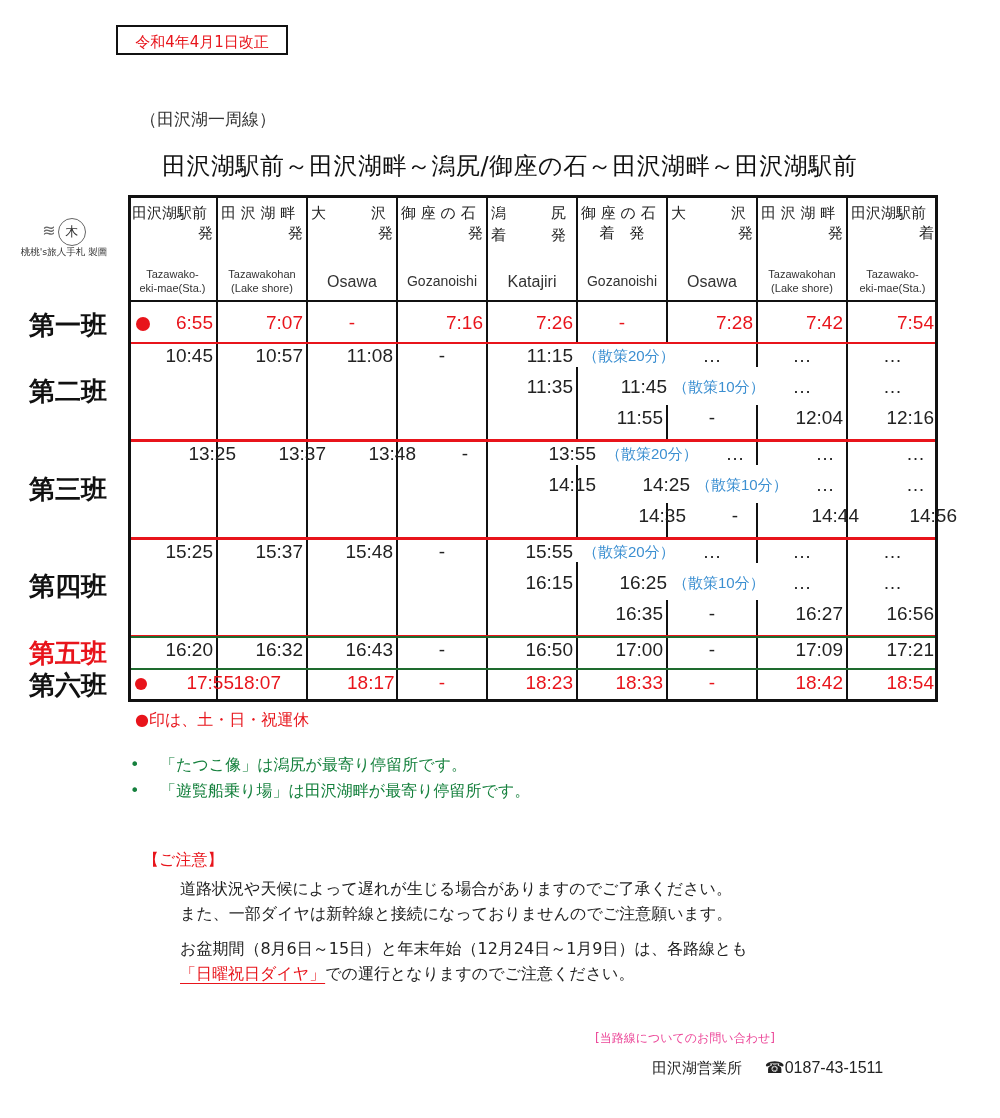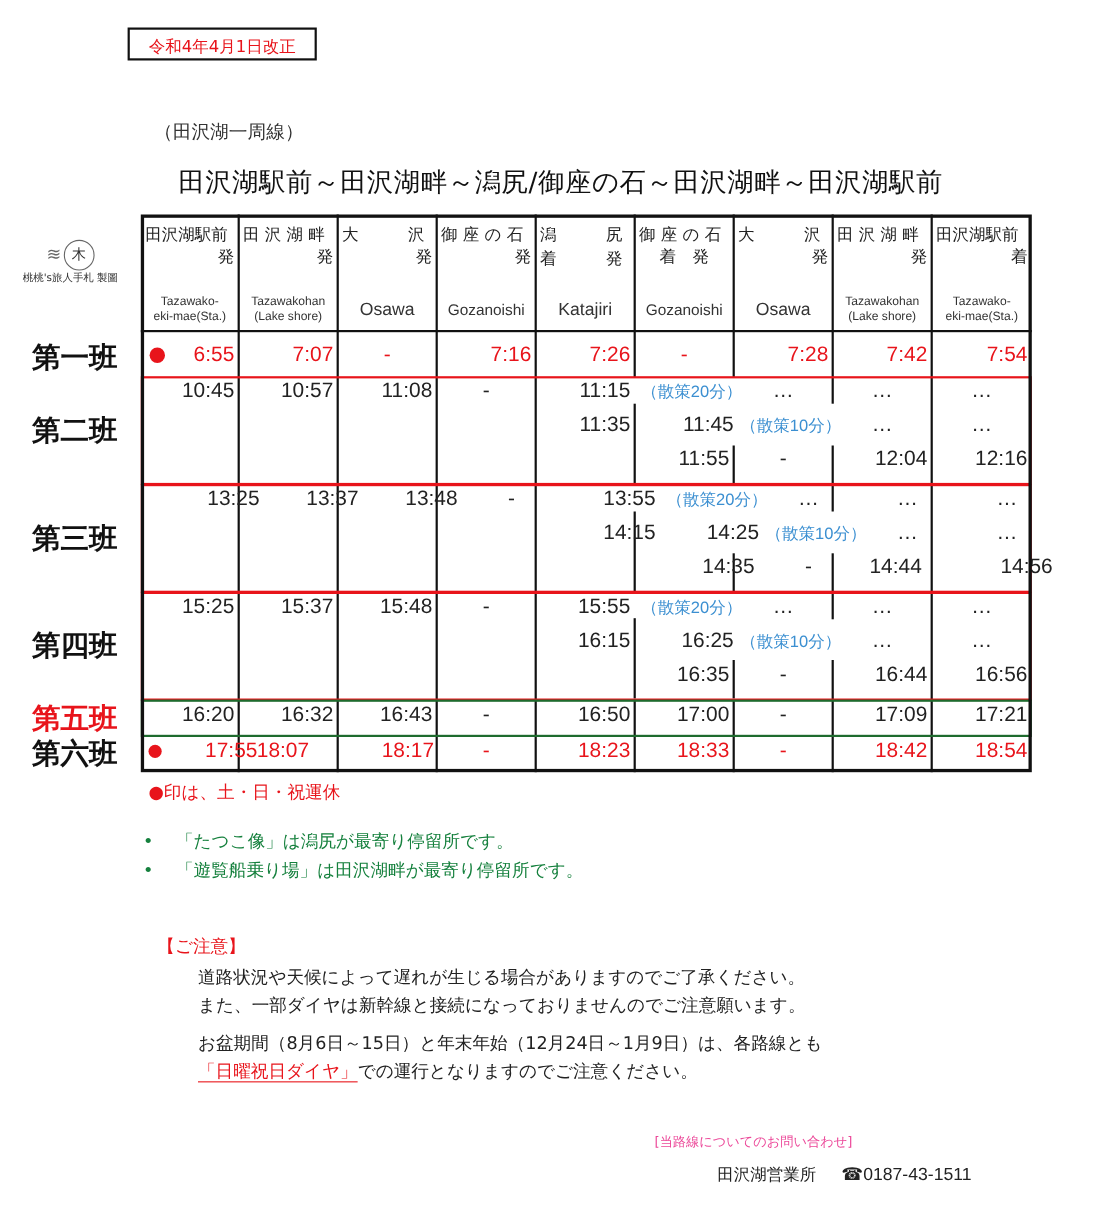--- a/index.html
+++ b/index.html
@@ -192,42 +192,42 @@
     <div class="cell center" style="left:539px; top:2px; width:90px;">…</div>
     <div class="cell center" style="left:629px; top:2px; width:90px;">…</div>
     <div class="cell center" style="left:719px; top:2px; width:91px;">…</div>
     <div class="cell right" style="left:359px; top:33px; width:90px;">14:15</div>
     <div class="cell right" style="left:449px; top:33px; width:90px; padding-right:0;">14:25</div>
     <div class="cell blue" style="left:545px; top:35px;">（散策10分）</div>
     <div class="cell center" style="left:629px; top:33px; width:90px;">…</div>
     <div class="cell center" style="left:719px; top:33px; width:91px;">…</div>
     <div class="cell right" style="left:449px; top:64px; width:90px;">14:35</div>
     <div class="cell center" style="left:539px; top:64px; width:90px;">-</div>
-    <div class="cell right" style="left:623px; top:64px; width:68px;">14:44</div>
+    <div class="cell right" style="left:644px; top:64px; width:68px;">14:44</div>
     <div class="cell right" style="left:719px; top:64px; width:91px;">14:56</div>
   </div>
 
   <div style="position:absolute; left:0; top:344px; width:810px; height:98px;">
     <div class="cell right" style="left:0; top:2px; width:89px;">15:25</div>
     <div class="cell right" style="left:89px; top:2px; width:90px;">15:37</div>
     <div class="cell right" style="left:179px; top:2px; width:90px;">15:48</div>
     <div class="cell center" style="left:269px; top:2px; width:90px;">-</div>
     <div class="cell right" style="left:359px; top:2px; width:90px;">15:55</div>
     <div class="cell blue" style="left:455px; top:4px;">（散策20分）</div>
     <div class="cell center" style="left:539px; top:2px; width:90px;">…</div>
     <div class="cell center" style="left:629px; top:2px; width:90px;">…</div>
     <div class="cell center" style="left:719px; top:2px; width:91px;">…</div>
     <div class="cell right" style="left:359px; top:33px; width:90px;">16:15</div>
     <div class="cell right" style="left:449px; top:33px; width:90px; padding-right:0;">16:25</div>
     <div class="cell blue" style="left:545px; top:35px;">（散策10分）</div>
     <div class="cell center" style="left:629px; top:33px; width:90px;">…</div>
     <div class="cell center" style="left:719px; top:33px; width:91px;">…</div>
     <div class="cell right" style="left:449px; top:64px; width:90px;">16:35</div>
     <div class="cell center" style="left:539px; top:64px; width:90px;">-</div>
-    <div class="cell right" style="left:629px; top:64px; width:90px;">16:44</div>
+    <div class="cell right" style="left:629px; top:64px; width:90px;">16:27</div>
     <div class="cell right" style="left:719px; top:64px; width:91px;">16:56</div>
   </div>
 
   <div style="position:absolute; left:0; top:444px; width:810px; height:30px;">
     <div class="cell right" style="left:0; top:0; width:89px;">16:20</div>
     <div class="cell right" style="left:89px; top:0; width:90px;">16:32</div>
     <div class="cell right" style="left:179px; top:0; width:90px;">16:43</div>
     <div class="cell center" style="left:269px; top:0; width:90px;">-</div>
     <div class="cell right" style="left:359px; top:0; width:90px;">16:50</div>
     <div class="cell right" style="left:449px; top:0; width:90px;">17:00</div>

